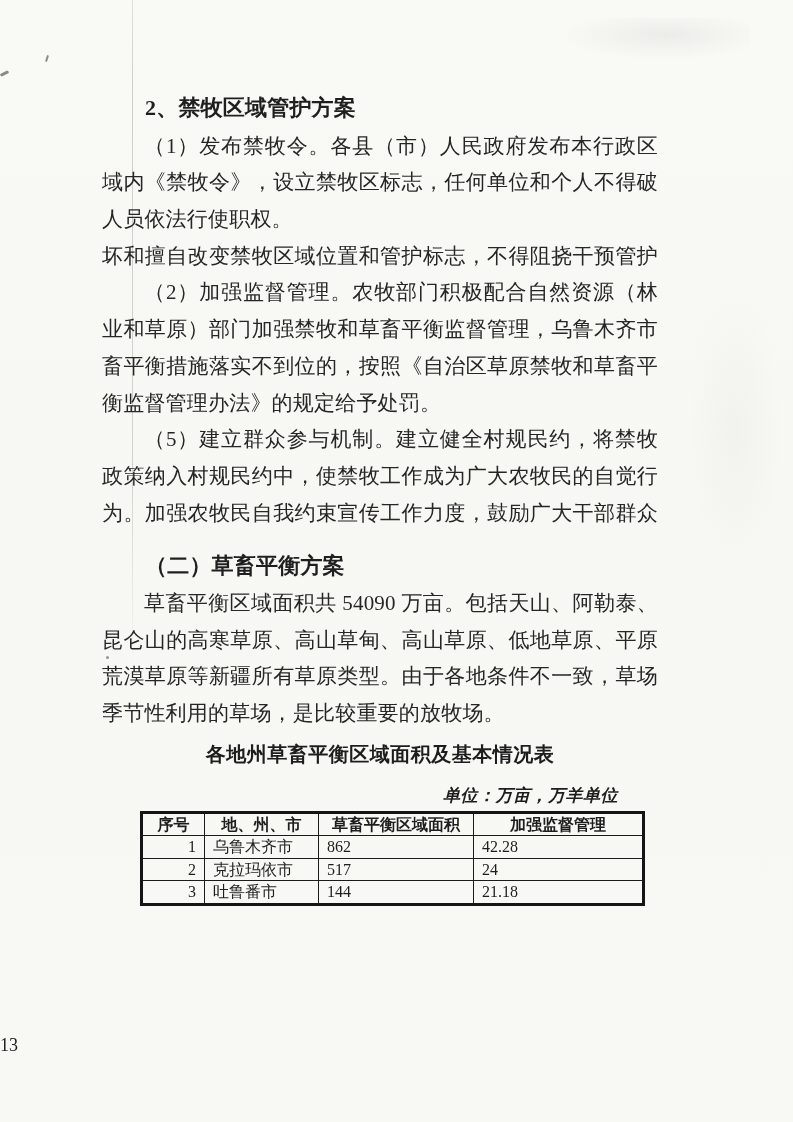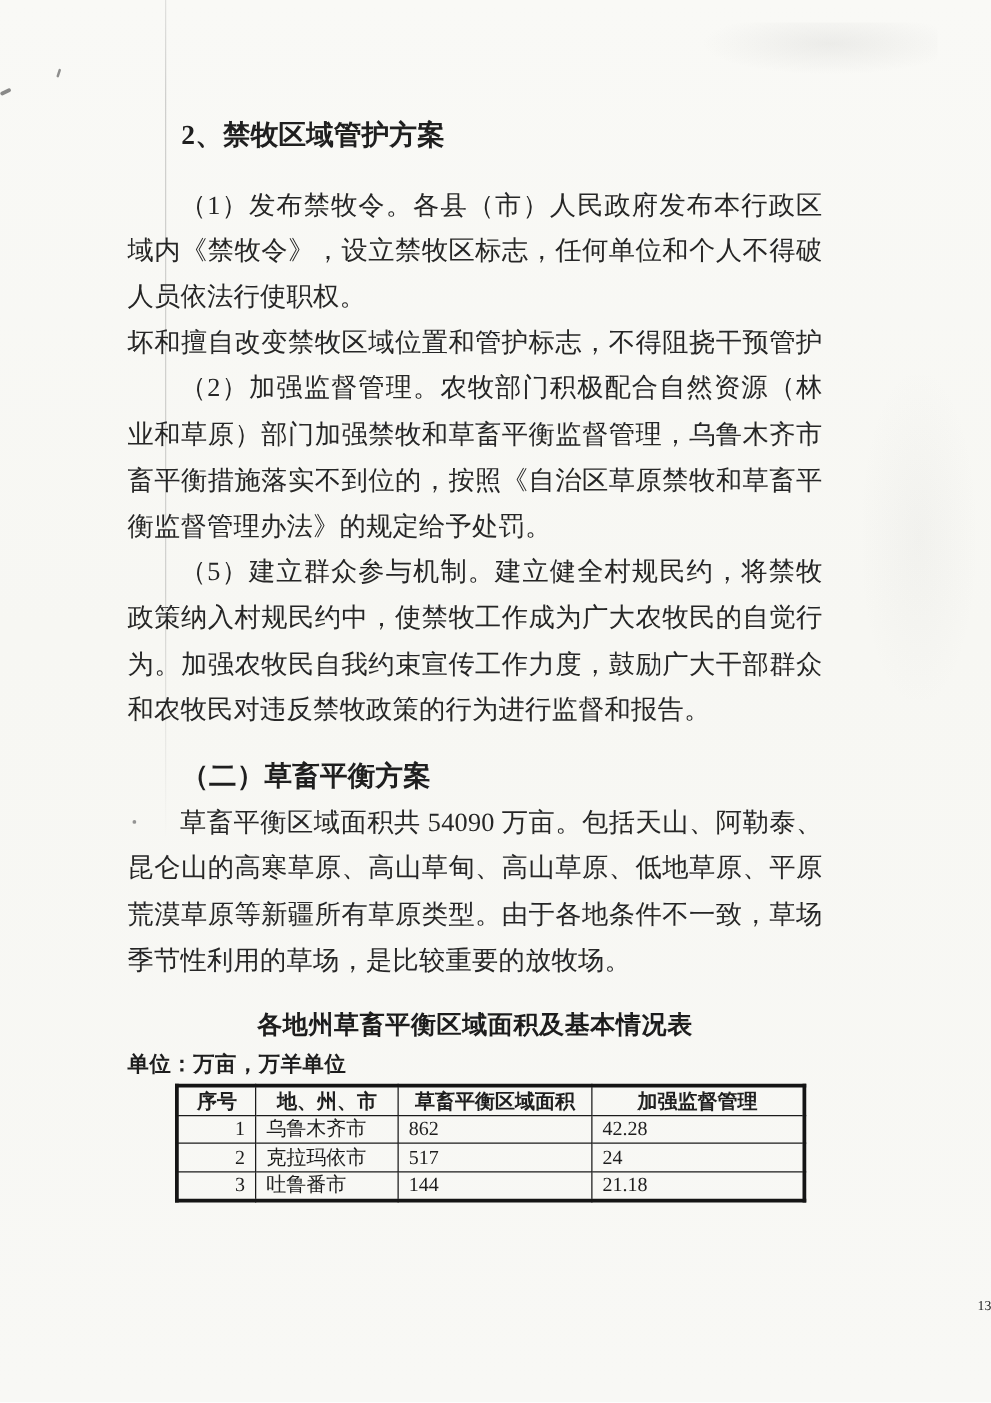--- a/index.html
+++ b/index.html
@@ -74,43 +74,45 @@
     text-align-last: justify;
     -moz-text-align-last: justify;
   }
   .indent { padding-left: 42px; }
   .h1, .h2, .h3 {
     font-weight: bold;
     font-size: 22px;
     color: #1f1f1f;
     padding-left: 43px;
   }
-  .h1 { margin-bottom: 19px; }
+  .h1 { margin-bottom: 1px; }
   .h2 { margin-top: 17px; }
   .h3 { margin-top: 9px; }
 
   .table-title {
-    margin-top: 16px;
+    margin-top: 4px;
     font-weight: bold;
     font-size: 20px;
     line-height: 37px;
     height: 37px;
     text-align: center;
     letter-spacing: 0.5px;
     color: #1d1d1d;
   }
   .unit-note {
+    margin-top: 10px;
     font-weight: bold;
     font-size: 17px;
     line-height: 26px;
     height: 26px;
-    text-align: left;
+    text-align: right;
     padding-right: 40px;
     letter-spacing: 0.5px;
     color: #1d1d1d;
+    font-style: italic;
   }
   table.balance {
     margin-top: 2px;
     margin-left: 38px;
     width: 502px;
     border-collapse: collapse;
     table-layout: fixed;
     border: 3px solid #151515;
     background: transparent;
   }
@@ -129,22 +131,22 @@
     font-weight: bold;
   }
   table.balance td { font-weight: normal; }
   table.balance td.num { text-align: right; }
 
   .page-number {
     position: absolute;
     left: 0;
     top: 1036px;
     width: 100%;
-    text-align: right;
-    font-size: 11px;
+    text-align: left;
+    font-size: 18px;
     line-height: 18px;
     color: #222;
   }
 </style>
 </head>
 <body>
 
 <div class="page">
 
   <div class="vline-artifact"></div>
@@ -164,21 +166,20 @@
     <div class="line fill">坏和擅自改变禁牧区域位置和管护标志，不得阻挠干预管护</div>
 
     <div class="line indent fill">（2）加强监督管理。农牧部门积极配合自然资源（林</div>
     <div class="line fill">业和草原）部门加强禁牧和草畜平衡监督管理，乌鲁木齐市</div>
     <div class="line fill">畜平衡措施落实不到位的，按照《自治区草原禁牧和草畜平</div>
     <div class="line">衡监督管理办法》的规定给予处罚。</div>
 
     <div class="line indent fill">（5）建立群众参与机制。建立健全村规民约，将禁牧</div>
     <div class="line fill">政策纳入村规民约中，使禁牧工作成为广大农牧民的自觉行</div>
     <div class="line fill">为。加强农牧民自我约束宣传工作力度，鼓励广大干部群众</div>
-    <div class="line">和农牧民对违反禁牧政策的行为进行监督和报告。</div>
 
     <div class="line h2">（二）草畜平衡方案</div>
 
     <div class="line indent fill">草畜平衡区域面积共 54090 万亩。包括天山、阿勒泰、</div>
     <div class="line fill">昆仑山的高寒草原、高山草甸、高山草原、低地草原、平原</div>
     <div class="line fill">荒漠草原等新疆所有草原类型。由于各地条件不一致，草场</div>
     <div class="line">季节性利用的草场，是比较重要的放牧场。</div>
 
     <div class="table-title">各地州草畜平衡区域面积及基本情况表</div>
     <div class="unit-note">单位：万亩，万羊单位</div>

